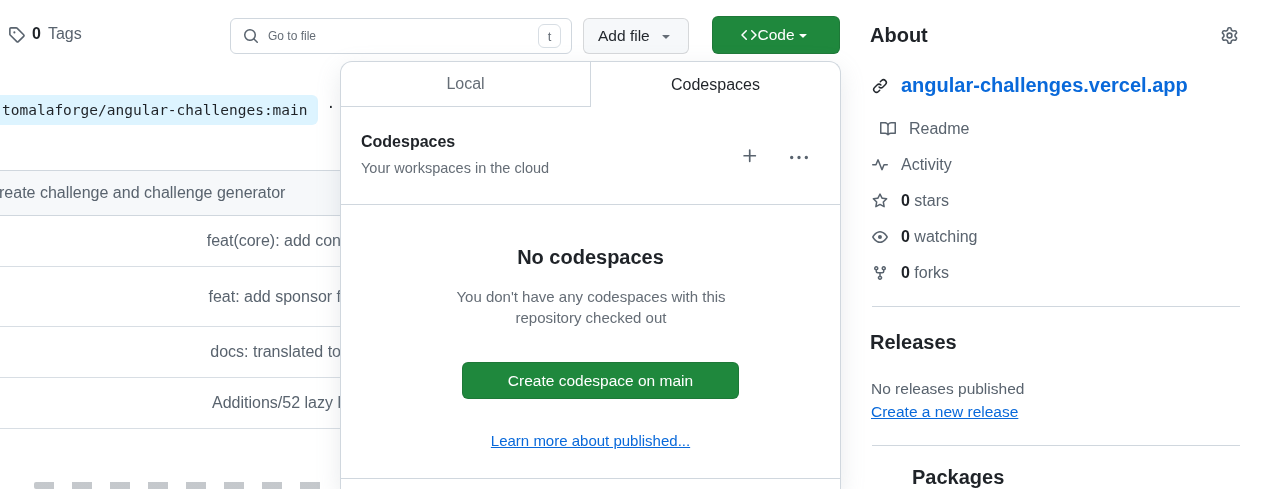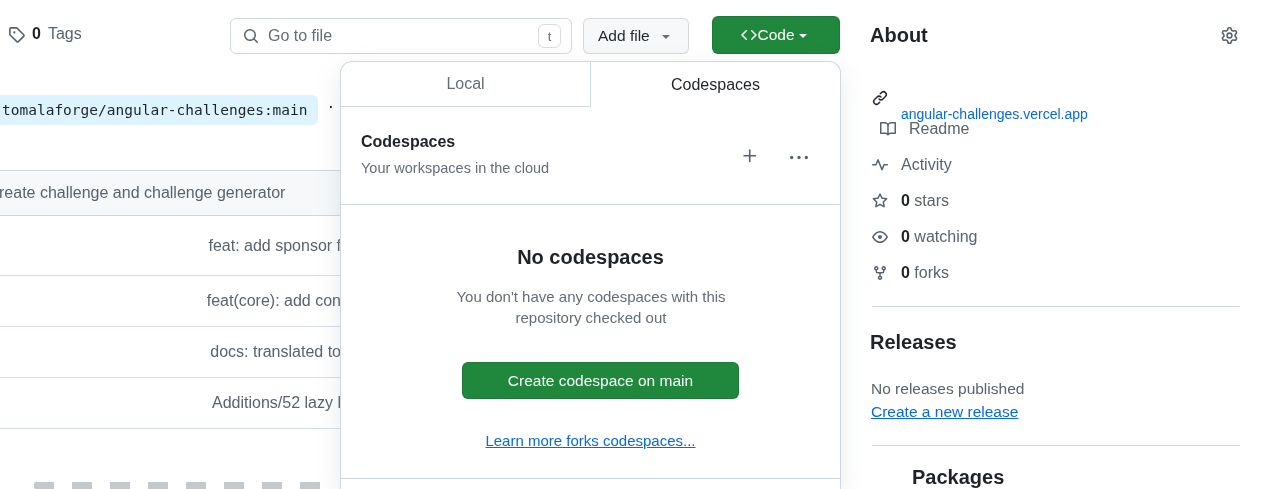--- a/index.html
+++ b/index.html
@@ -17,21 +17,21 @@
 
   
   .tags { left:8px; top:25px; display:flex; align-items:center; gap:7px; }
   .tags .count { font-weight:700; color:#1f2328; }
   .search-box {
     left:230px; top:18px; width:342px; height:36px;
     border:1px solid #d0d7de; border-radius:6px; background:#fff;
     display:flex; align-items:center; gap:9px; padding:0 10px 0 12px;
   }
   .search-box input {
-    border:none; outline:none; flex:1; font:inherit; font-size:16px; color:#c2410c;
+    border:none; outline:none; flex:1; font:inherit; font-size:12px; color:#c2410c;
     background:transparent; min-width:0;
   }
   .search-box input::placeholder { color:#656d76; }
   .kbd {
     width:23px; height:24px; border:1px solid #d8dee4; border-radius:6px;
     display:flex; align-items:center; justify-content:center;
     font-size:13px; color:#656d76; background:#fff;
   }
   .btn-addfile {
     left:583px; top:18px; height:36px; padding:0 14px;
@@ -108,21 +108,21 @@
   }
   .learn-link { left:0; top:370px; width:100%; text-align:center; font-size:15px; color:#0969da; text-decoration:underline; cursor:pointer; }
   .pop-footer-divider { left:0; top:416px; width:100%; border-top:1px solid #d0d7de; }
 
   
   .sb-title { font-size:20px; font-weight:700; color:#1f2328; }
   .about-title { left:870px; top:24px; }
   .gear { left:1221px; top:27px; cursor:pointer; }
   .web-row { left:872px; top:74px; display:flex; align-items:center; gap:13px; }
   .web-row .icon { color:#24292f; }
-  .web-link { color:#0969da; font-weight:400; font-size:14px; text-decoration:none; cursor:pointer;margin-top:32px; }
+  .web-link { color:#0969da; font-weight:700; font-size:20px; text-decoration:none; cursor:pointer; }
   .sb-item { left:872px; display:flex; align-items:center; gap:13px; color:#59636e; font-size:16px; cursor:pointer; }
   .sb-item b { color:#1f2328; font-weight:700; }
   .sb-divider { left:872px; width:368px; border-top:1px solid #d0d7de; }
   .releases-title { left:870px; top:331px; }
   .releases-empty { left:871px; top:380px; font-size:15.5px; color:#59636e; }
   .releases-link { left:871px; top:403px; font-size:15.5px; color:#0969da; text-decoration:underline; cursor:pointer; }
   .packages-title { left:870px; top:466px;margin-left:42px; }
 </style>
 </head>
 <body>
@@ -174,25 +174,25 @@
 
   <div class="abs branch-line">
     <span class="branch-chip">tomalaforge/angular-challenges:main</span>
     <span class="branch-suffix">.</span>
   </div>
 
   <div class="abs ftable">
     <div class="hdr">
       <span>create challenge and challenge generator</span>
     </div>
+    <div class="frow r2">
+        <span>feat(core): add con</span>
+      </div>
     <div class="frow r1">
         <span>feat: add sponsor f</span>
-      </div>
-    <div class="frow r2">
-        <span>feat(core): add con</span>
       </div>
     <div class="frow r3">
         <span>docs: translated to</span>
       </div>
     <div class="frow r4">
         <span>Additions/52 lazy l</span>
       </div>
   </div>
   <div class="abs clip-strip"></div>
 
@@ -213,21 +213,21 @@
       <span class="icon cs-kebab">
         <svg width="18" height="18" viewBox="0 0 16 16" fill="currentColor">
             <path d="M8 9a1.5 1.5 0 1 0 0-3 1.5 1.5 0 0 0 0 3ZM1.5 9a1.5 1.5 0 1 0 0-3 1.5 1.5 0 0 0 0 3Zm13 0a1.5 1.5 0 1 0 0-3 1.5 1.5 0 0 0 0 3Z"></path>
           </svg>
       </span>
     </div>
 
     <div class="abs empty-title">No codespaces</div>
     <div class="abs empty-desc">You don't have any codespaces with this repository checked out</div>
     <div class="abs btn-create">Create codespace on main</div>
-    <div class="abs learn-link">Learn more forks codespaces...</div>
+    <div class="abs learn-link">Learn more about published...</div>
     <div class="abs pop-footer-divider"></div>
   </div>
 
   <div class="abs sb-title about-title">About</div>
   <span class="abs icon gear">
     <svg width="17" height="17" viewBox="0 0 16 16" fill="currentColor">
         <path d="M8 0a8.2 8.2 0 0 1 .701.031C9.444.095 9.99.645 10.16 1.29l.288 1.107c.018.066.079.158.212.224.231.114.454.243.668.386.123.082.233.09.299.071l1.103-.303c.644-.176 1.392.021 1.82.63.27.385.506.792.704 1.218.315.675.111 1.422-.364 1.891l-.814.806c-.049.048-.098.147-.088.294.016.257.016.515 0 .772-.01.147.038.246.088.294l.814.806c.475.469.679 1.216.364 1.891a7.977 7.977 0 0 1-.704 1.217c-.428.61-1.176.807-1.82.63l-1.102-.302c-.067-.019-.177-.011-.3.071a5.909 5.909 0 0 1-.668.386c-.133.066-.194.158-.211.224l-.29 1.106c-.168.646-.715 1.196-1.458 1.26a8.006 8.006 0 0 1-1.402 0c-.743-.064-1.289-.614-1.458-1.26l-.289-1.106c-.018-.066-.079-.158-.212-.224a5.738 5.738 0 0 1-.668-.386c-.123-.082-.233-.09-.299-.071l-1.103.303c-.644.176-1.392-.021-1.82-.63a8.12 8.12 0 0 1-.704-1.218c-.315-.675-.111-1.422.363-1.891l.815-.806c.05-.048.098-.147.088-.294a6.214 6.214 0 0 1 0-.772c.01-.147-.038-.246-.088-.294l-.815-.806C.635 6.045.431 5.298.746 4.623a7.92 7.92 0 0 1 .704-1.217c.428-.61 1.176-.807 1.82-.63l1.102.302c.067.019.177.011.3-.071.214-.143.437-.272.668-.386.133-.066.194-.158.211-.224l.29-1.106C6.009.645 6.556.095 7.299.03 7.53.01 7.764 0 8 0Zm-.571 1.525c-.036.003-.108.036-.137.146l-.289 1.105c-.147.561-.549.967-.998 1.189-.173.086-.34.183-.5.29-.417.278-.97.423-1.529.27l-1.103-.303c-.109-.03-.175.016-.195.045-.22.312-.412.644-.573.99-.014.031-.021.11.059.19l.815.806c.411.406.562.957.53 1.456a4.709 4.709 0 0 0 0 .582c.032.499-.119 1.05-.53 1.456l-.815.806c-.081.08-.073.159-.059.19.162.346.353.677.573.989.02.03.085.076.195.046l1.102-.303c.56-.153 1.113-.008 1.53.27.161.107.328.204.501.29.447.222.85.629.997 1.189l.289 1.105c.029.109.101.143.137.146a6.6 6.6 0 0 0 1.142 0c.036-.003.108-.036.137-.146l.289-1.105c.147-.561.549-.967.998-1.189.173-.086.34-.183.5-.29.417-.278.97-.423 1.529-.27l1.103.303c.109.029.175-.016.195-.045.22-.313.411-.644.573-.99.014-.031.021-.11-.059-.19l-.815-.806c-.411-.406-.562-.957-.53-1.456a4.709 4.709 0 0 0 0-.582c-.032-.499.119-1.05.53-1.456l.815-.806c.081-.08.073-.159.059-.19a6.464 6.464 0 0 0-.573-.989c-.02-.03-.085-.076-.195-.046l-1.102.303c-.56.153-1.113.008-1.53-.27a4.44 4.44 0 0 0-.501-.29c-.447-.222-.85-.629-.997-1.189l-.289-1.105c-.029-.11-.101-.143-.137-.146a6.6 6.6 0 0 0-1.142 0ZM11 8a3 3 0 1 1-6 0 3 3 0 0 1 6 0ZM9.5 8a1.5 1.5 0 1 0-3.001.001A1.5 1.5 0 0 0 9.5 8Z"></path>
       </svg>
   </span>
 

